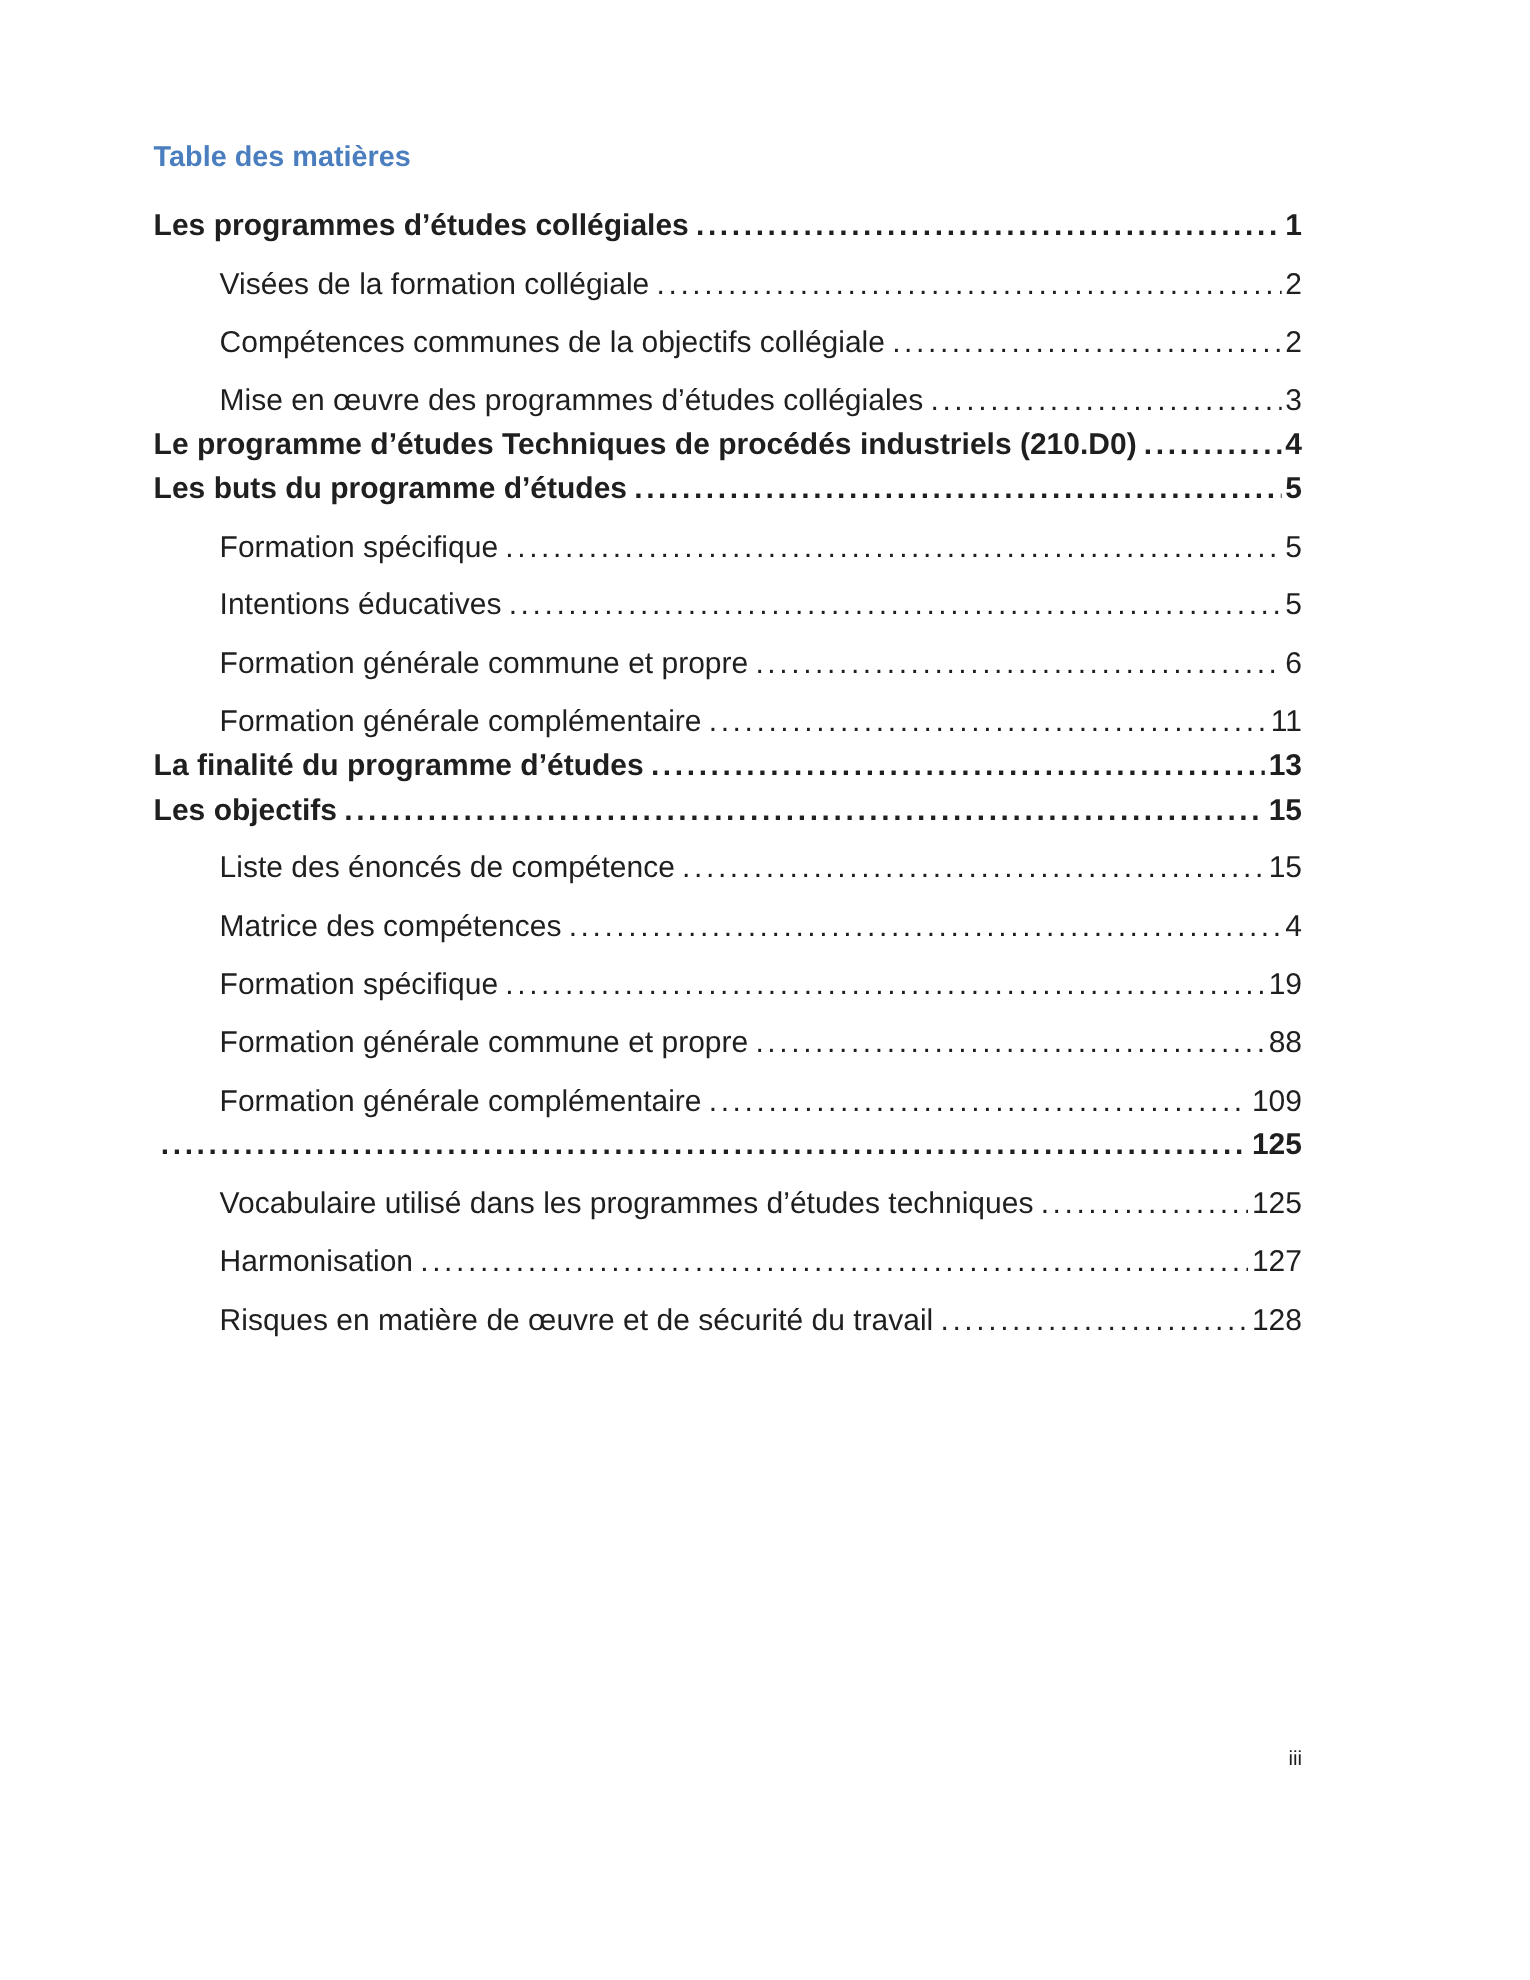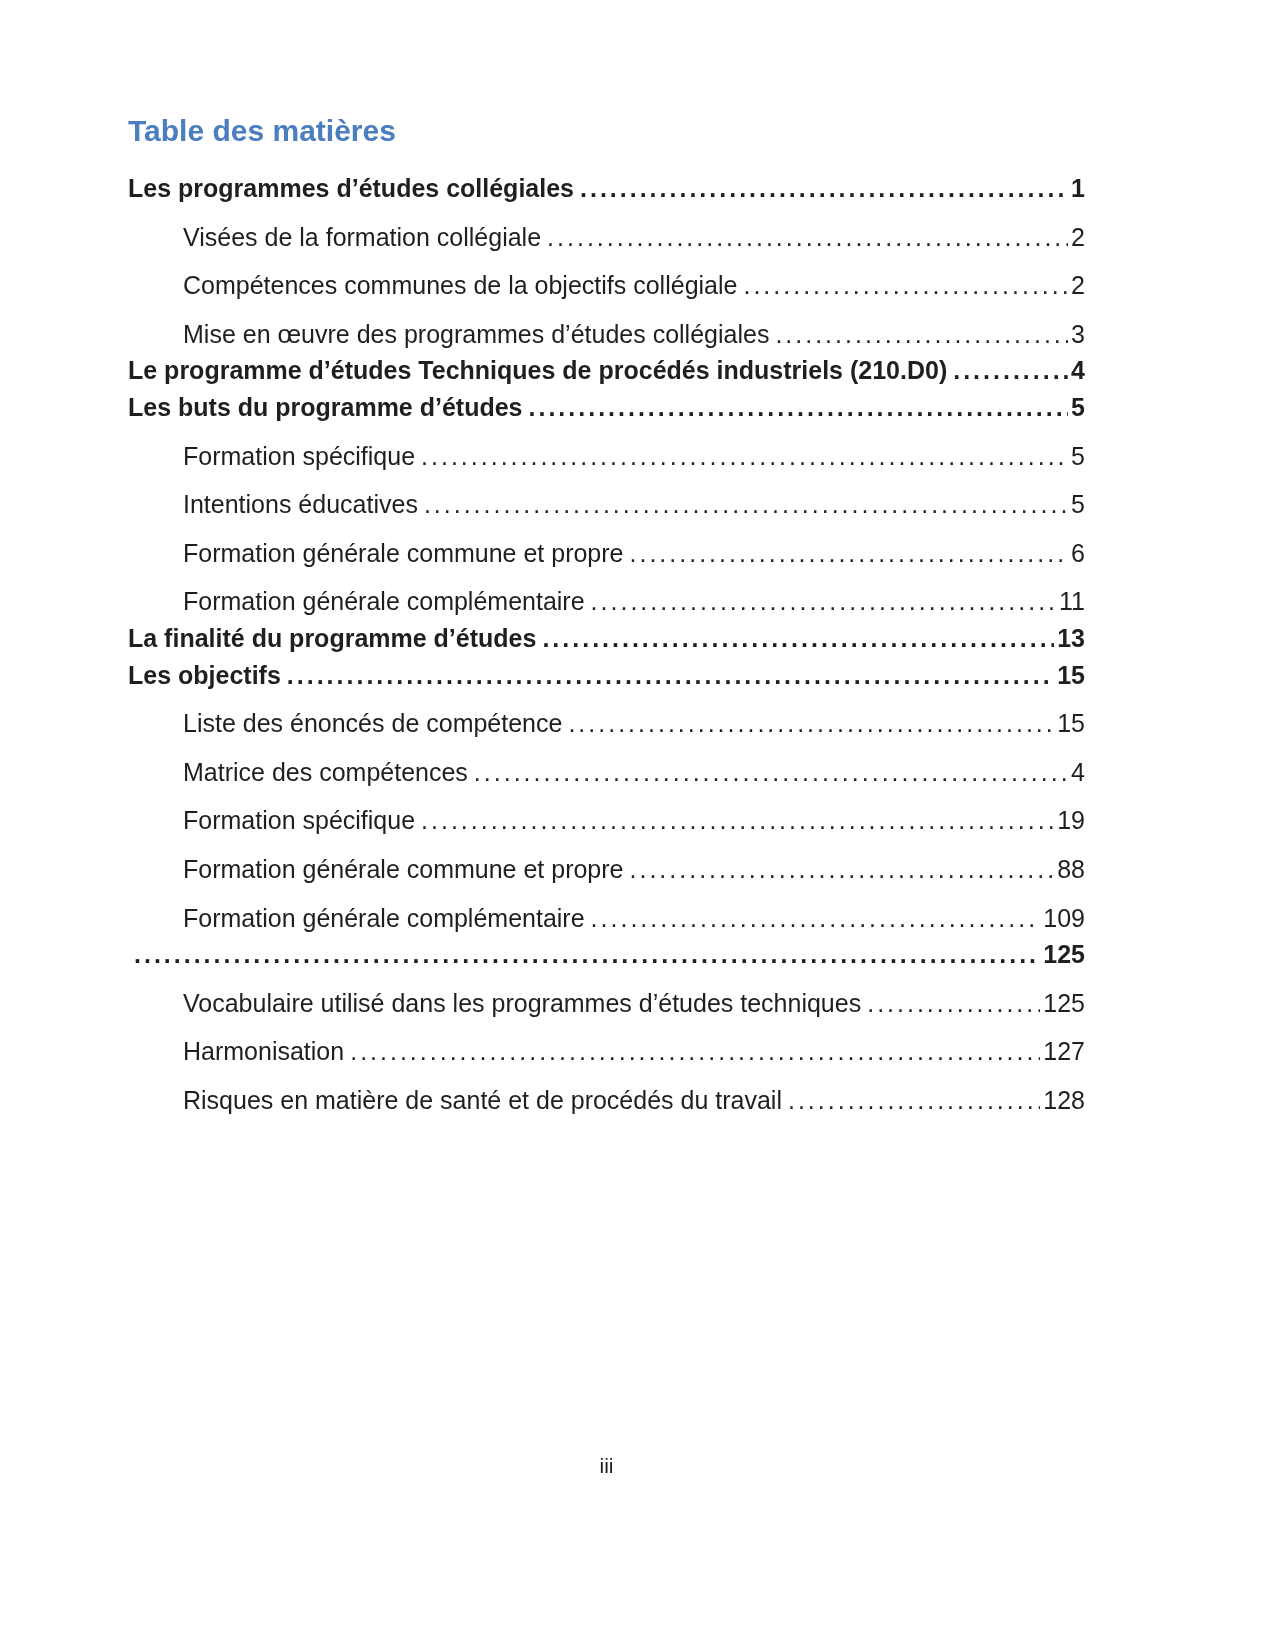--- a/index.html
+++ b/index.html
@@ -17,21 +17,21 @@
     overflow: hidden;
   }
   .content {
     position: absolute;
     left: 128px;
     top: 112px;
     width: 957px;
   }
   .doc-title {
     margin: 0 0 20px 0;
-    font-size: 30px;
+    font-size: 24px;
     line-height: 38px;
     font-weight: bold;
     color: #4a7ebf;
   }
   .toc {
     width: 100%;
   }
   .toc-row {
     display: flex;
     align-items: baseline;
@@ -72,22 +72,22 @@
     width: 957px;
     text-align: right;
     font-size: 17px;
     line-height: 22px;
   }
   .footer-page-number {
     position: absolute;
     top: 1455px;
     left: 128px;
     width: 957px;
-    text-align: center;
-    font-size: 21px;
+    text-align: right;
+    font-size: 17px;
     line-height: 22px;
   }
 </style>
 </head>
 <body>
 
 <div class="page">
   <div class="content">
     <h1 class="doc-title">Table des matières</h1>
     <div class="toc">
@@ -184,20 +184,20 @@
           <span class="toc-label">Vocabulaire utilisé dans les programmes d’études techniques</span>
           <span class="toc-leader"></span>
           <span class="toc-page">125</span>
         </div>
         <div class="toc-row indent">
           <span class="toc-label">Harmonisation</span>
           <span class="toc-leader"></span>
           <span class="toc-page">127</span>
         </div>
         <div class="toc-row indent">
-          <span class="toc-label">Risques en matière de santé et de procédés du travail</span>
+          <span class="toc-label">Risques en matière de œuvre et de sécurité du travail</span>
           <span class="toc-leader"></span>
           <span class="toc-page">128</span>
         </div>
       </div>
   </div>
   <div class="footer-page-number">iii</div>
 </div>
 
 </body></html>

